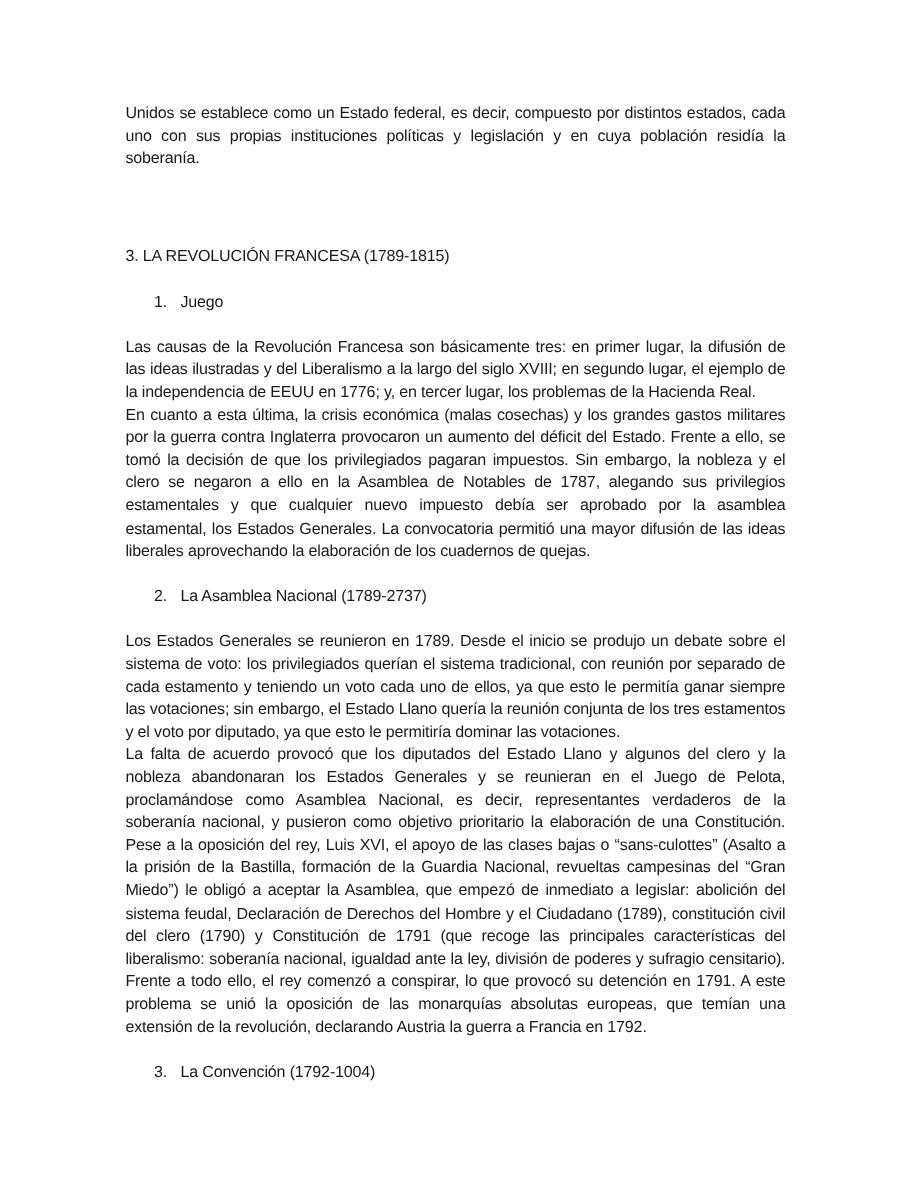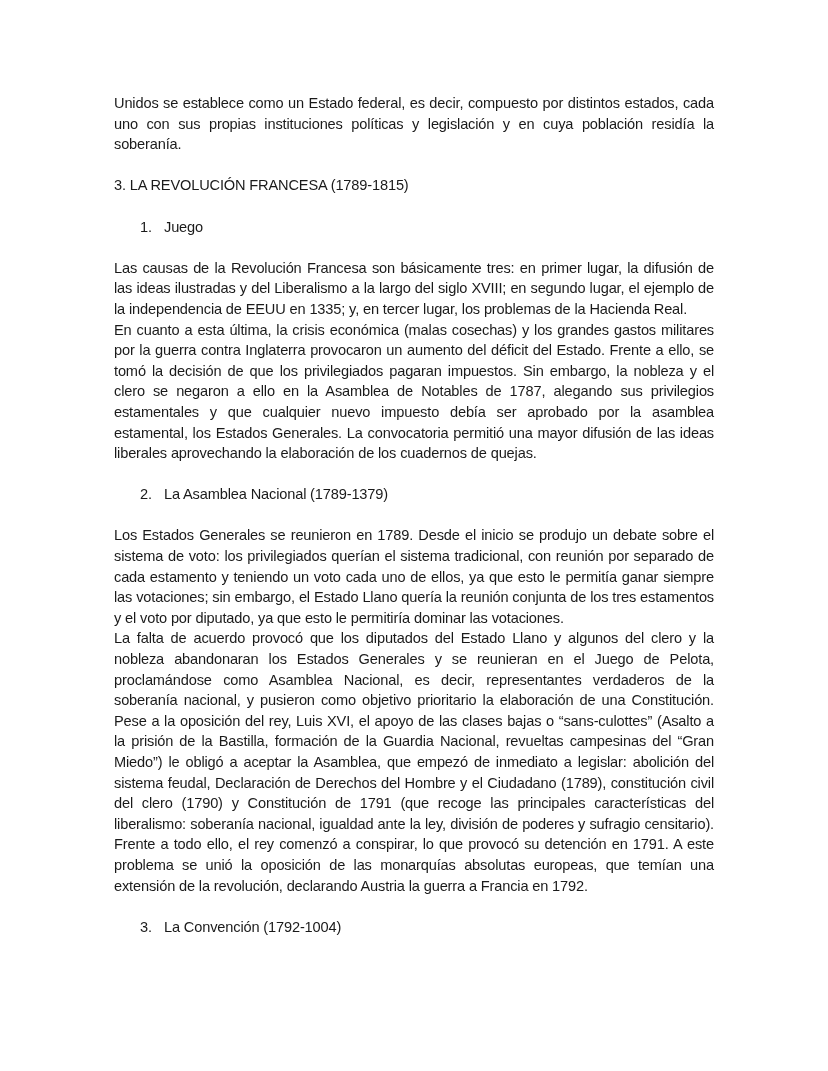--- a/index.html
+++ b/index.html
@@ -5,45 +5,45 @@
   html, body { margin: 0; padding: 0; background: #ffffff; }
   body { width: 828px; height: 1071px; overflow: hidden; position: relative; }
   .page {
     position: absolute; left: 114px; top: 93px; width: 600px;
     font-family: Liberation Sans, sans-serif;
     font-size: 14.6px; line-height: 20.6px; color: #1a1a1a;
     letter-spacing: -0.15px;
   }
   p { margin: 0; text-align: justify; }
   .gap { height: 20.6px; }
-  .heading { text-align: left; }
+  .heading { text-align: left; margin-top: 48px; }
   .sub { padding-left: 26px; display: flex; }
   .sub .num { width: 24px; }
 </style>
 </head>
 <body>
 
 <div class="page">
   <p>Unidos se establece como un Estado federal, es decir, compuesto por distintos estados, cada uno con sus propias instituciones políticas y legislación y en cuya población residía la soberanía.</p>
   <div class="gap"></div>
   <p class="heading">3. LA REVOLUCIÓN FRANCESA (1789-1815)</p>
   <div class="gap"></div>
 
   <div class="sub">
     <span class="num">1.</span>
     <span>Juego</span>
   </div>
   <div class="gap"></div>
-  <p>Las causas de la Revolución Francesa son básicamente tres: en primer lugar, la difusión de las ideas ilustradas y del Liberalismo a la largo del siglo XVIII; en segundo lugar, el ejemplo de la independencia de EEUU en 1335; y, en tercer lugar, los problemas de la Hacienda Real.</p>
+  <p>Las causas de la Revolución Francesa son básicamente tres: en primer lugar, la difusión de las ideas ilustradas y del Liberalismo a la largo del siglo XVIII; en segundo lugar, el ejemplo de la independencia de EEUU en 1776; y, en tercer lugar, los problemas de la Hacienda Real.</p>
   <p>En cuanto a esta última, la crisis económica (malas cosechas) y los grandes gastos militares por la guerra contra Inglaterra provocaron un aumento del déficit del Estado. Frente a ello, se tomó la decisión de que los privilegiados pagaran impuestos. Sin embargo, la nobleza y el clero se negaron a ello en la Asamblea de Notables de 1787, alegando sus privilegios estamentales y que cualquier nuevo impuesto debía ser aprobado por la asamblea estamental, los Estados Generales. La convocatoria permitió una mayor difusión de las ideas liberales aprovechando la elaboración de los cuadernos de quejas.</p>
   <div class="gap"></div>
 
   <div class="sub">
     <span class="num">2.</span>
-    <span>La Asamblea Nacional (1789-1379)</span>
+    <span>La Asamblea Nacional (1789-2737)</span>
   </div>
   <div class="gap"></div>
   <p>Los Estados Generales se reunieron en 1789. Desde el inicio se produjo un debate sobre el sistema de voto: los privilegiados querían el sistema tradicional, con reunión por separado de cada estamento y teniendo un voto cada uno de ellos, ya que esto le permitía ganar siempre las votaciones; sin embargo, el Estado Llano quería la reunión conjunta de los tres estamentos y el voto por diputado, ya que esto le permitiría dominar las votaciones.</p>
   <p>La falta de acuerdo provocó que los diputados del Estado Llano y algunos del clero y la nobleza abandonaran los Estados Generales y se reunieran en el Juego de Pelota, proclamándose como Asamblea Nacional, es decir, representantes verdaderos de la soberanía nacional, y pusieron como objetivo prioritario la elaboración de una Constitución. Pese a la oposición del rey, Luis XVI, el apoyo de las clases bajas o “sans-culottes” (Asalto a la prisión de la Bastilla, formación de la Guardia Nacional, revueltas campesinas del “Gran Miedo”) le obligó a aceptar la Asamblea, que empezó de inmediato a legislar: abolición del sistema feudal, Declaración de Derechos del Hombre y el Ciudadano (1789), constitución civil del clero (1790) y Constitución de 1791 (que recoge las principales características del liberalismo: soberanía nacional, igualdad ante la ley, división de poderes y sufragio censitario). Frente a todo ello, el rey comenzó a conspirar, lo que provocó su detención en 1791. A este problema se unió la oposición de las monarquías absolutas europeas, que temían una extensión de la revolución, declarando Austria la guerra a Francia en 1792.</p>
   <div class="gap"></div>
 
   <div class="sub">
     <span class="num">3.</span>
     <span>La Convención (1792-1004)</span>
   </div>

